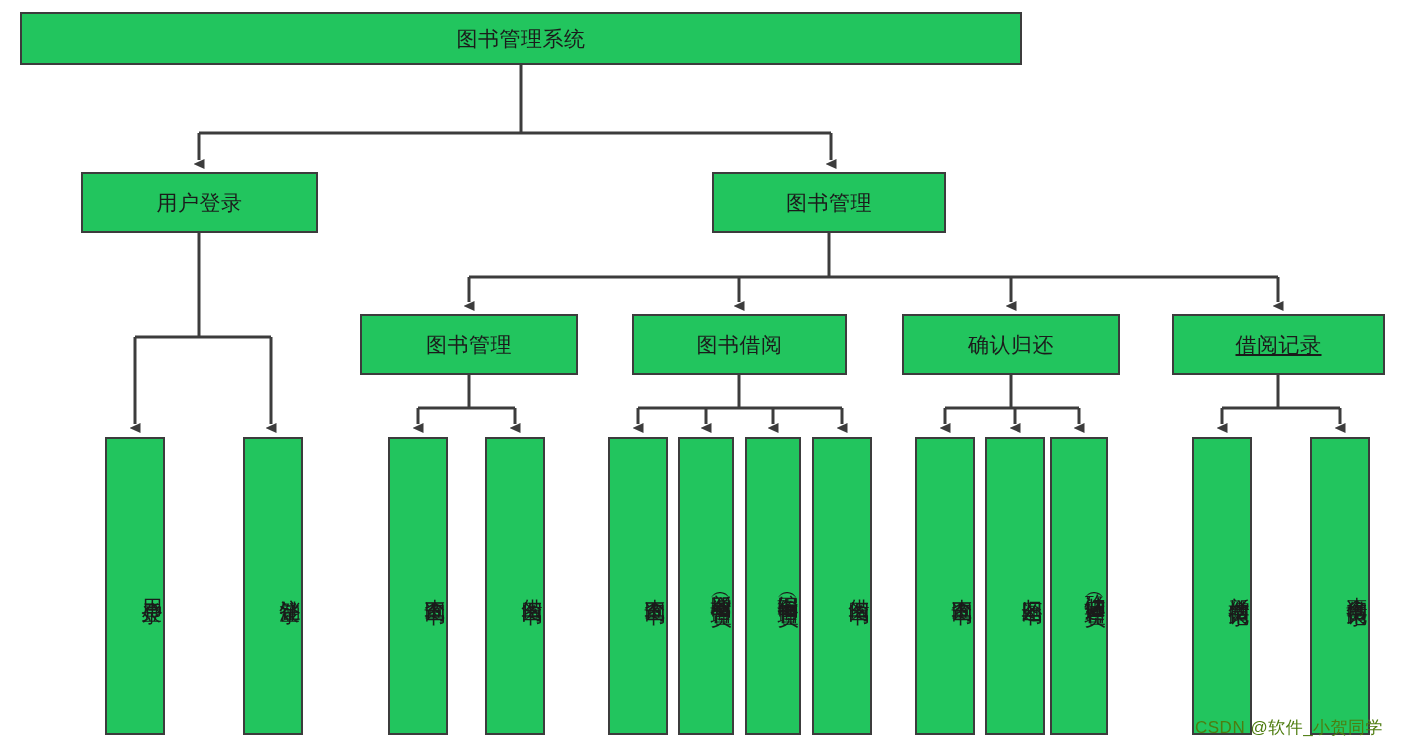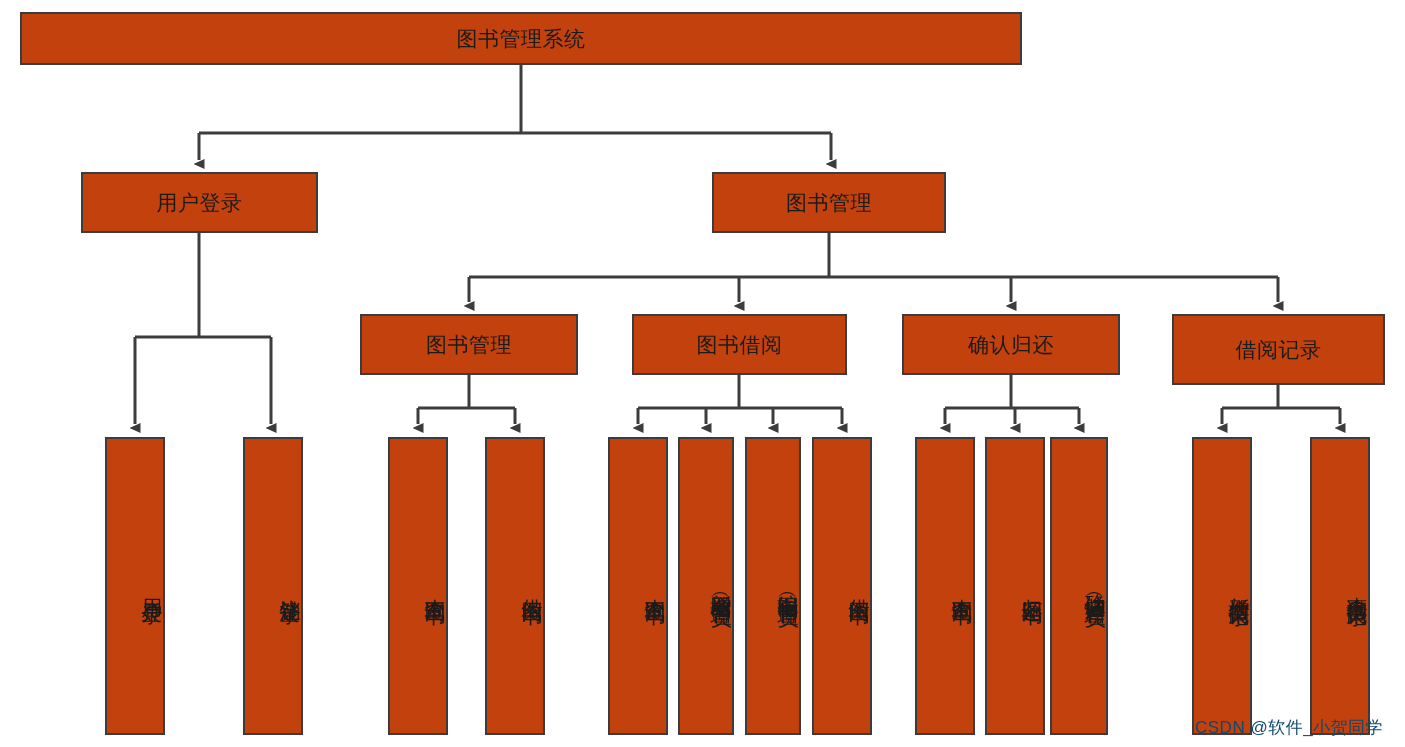--- a/index.html
+++ b/index.html
@@ -23,21 +23,21 @@
     position: absolute;
     left: 0;
     top: 0;
     width: 1405px;
     height: 747px;
     pointer-events: none;
   }
   .node {
     position: absolute;
     box-sizing: border-box;
-    background: #c2410c;
+    background: #22c55e;
     border: 2.5px solid #3c3c3c;
     display: flex;
     align-items: center;
     justify-content: center;
     color: #1b1b1b;
   }
   .node.horiz {
     font-size: 21px;
     letter-spacing: 0.5px;
   }
@@ -53,21 +53,21 @@
   }
   .node.vert .vtext {
     writing-mode: vertical-rl;
     text-orientation: upright;
     display: block;
     white-space: nowrap;
   }
   .watermark {
     position: absolute;
     font-size: 17px;
-    color: #0c4a6e;
+    color: #4d7c0f;
     white-space: nowrap;
     letter-spacing: 0.5px;
   }
 </style>
 </head>
 <body>
 
 <div id="canvas">
 
   <svg id="edges" viewBox="0 0 1405 747" width="1405" height="747" xmlns="http://www.w3.org/2000/svg">
@@ -133,21 +133,21 @@
 
   <div class="node horiz" id="node-l3-0" style="left: 360px; top: 314px; width: 218px; height: 61px;">
     <span>图书管理</span>
   </div>
   <div class="node horiz" id="node-l3-1" style="left: 632px; top: 314px; width: 215px; height: 61px;">
     <span>图书借阅</span>
   </div>
   <div class="node horiz" id="node-l3-2" style="left: 902px; top: 314px; width: 218px; height: 61px;">
     <span>确认归还</span>
   </div>
-  <div class="node horiz" id="node-l3-3" style="left: 1172px; top: 314px; width: 213px; height: 71px;">
+  <div class="node horiz" id="node-l3-3" style="left: 1172px; top: 314px; width: 213px; height: 61px; text-decoration: underline;">
     <span>借阅记录</span>
   </div>
 
   <div class="node vert" id="node-leaf-0" style="left: 105px; top: 437px; width: 60px; height: 298px;">
     <span class="vtext">用户登录</span>
   </div>
   <div class="node vert" id="node-leaf-1" style="left: 243px; top: 437px; width: 60px; height: 298px;">
     <span class="vtext">注销登录</span>
   </div>
   <div class="node vert" id="node-leaf-2" style="left: 388px; top: 437px; width: 60px; height: 298px;">

